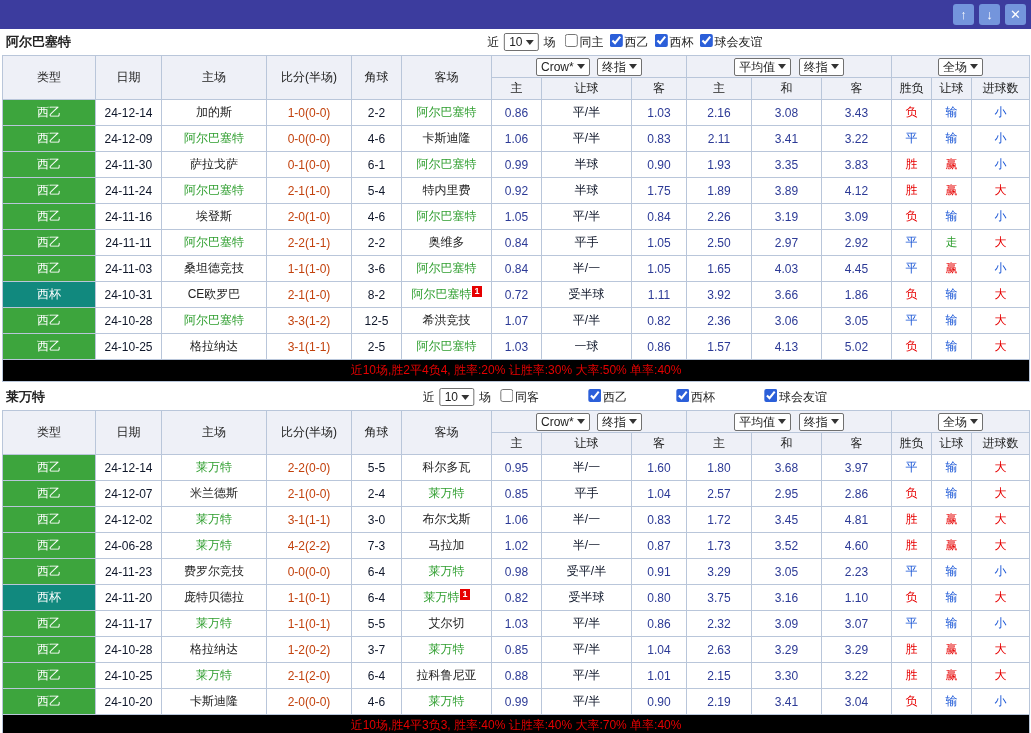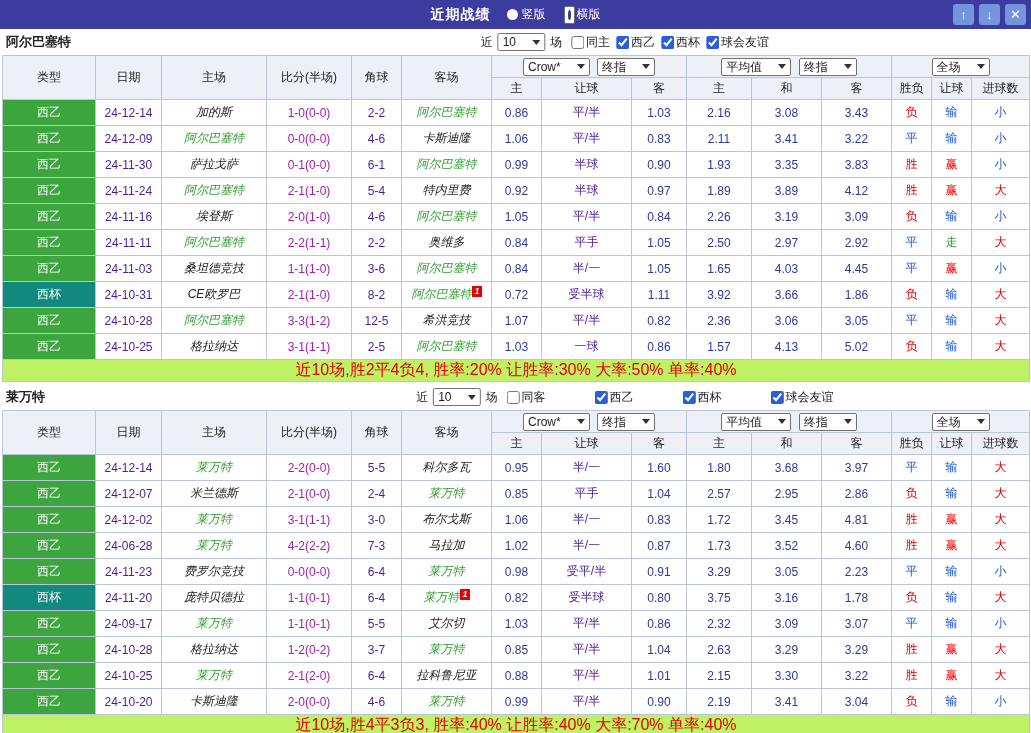--- a/index.html
+++ b/index.html
@@ -46,25 +46,25 @@
   .filterbar {
     position: relative; height: 26px; margin: 0 2px;
     display: flex; align-items: center;
   }
   .team-name { font-weight: bold; font-size: 13px; color: #222; padding-left: 4px; }
   .filter-controls {
     position: absolute; left: 60.5%; transform: translateX(-50%);
     display: flex; align-items: center; font-size: 12px; white-space: nowrap;
   }
   .filter-controls .lbl { margin: 0 3px; }
-  .cb { display: inline-flex; align-items: center; margin-left: 6px; cursor: pointer; }
+  .cb { display: inline-flex; margin-left: 6px; cursor: pointer; }
   .cb input { width: 13px; height: 13px; margin: 0 2px 0 0; accent-color: #2b5fd9; }
   
   .sel {
-    display: inline-flex; align-items: center; gap: 16px;
+    display: inline-flex; align-items: center; gap: 3px;
     border: 1px solid #707070; background: #fff; border-radius: 2px;
     padding: 1px 4px; font-size: 12px; height: 18px; line-height: 14px;
     cursor: default; color: #222; margin: 0 2px;
   }
   .arr {
     width: 0; height: 0;
     border-left: 4px solid transparent; border-right: 4px solid transparent;
     border-top: 5px solid #333;
   }
   
@@ -72,55 +72,44 @@
     border-collapse: collapse; table-layout: fixed;
     width: 1027px; margin: 0 2px;
   }
   th, td {
     border: 1px solid #b9c6da; text-align: center;
     font-size: 12px; padding: 0;
     white-space: nowrap; overflow: hidden;
   }
   thead th { background: #eef0f7; font-weight: normal; color: #222; height: 22px; }
   tbody td { height: 26px; background: #fff; }
-  tfoot td { height: 22px; color: #e60000; font-size: 16px; background: #bef264; margin-left: 25px; }
+  tfoot td { height: 22px; color: #e60000; font-size: 12px; background: #000000; margin-left: 25px; }
   .league-cell { color: #fff; }
   .lg-liga { background: #3da53d; }
   .lg-cup  { background: #11897e; }
-  .date-cell, .corner-cell, .handicap-cell { color: #4c1d95; }
-  .team-cell { color: #222; font-style: italic; }
+  .date-cell, .corner-cell, .handicap-cell { color: #0f172a; }
+  .team-cell { color: #222; }
   .team-cell.subject { color: #2e9e2e; }
-  .score-cell { color: #a21caf; }
+  .score-cell { color: #c2410c; }
   .odds-cell { color: #2c3a96; }
   .res { font-weight: normal; }
   .r-red { color: #e60000; }
   .r-blue { color: #1a56d6; }
   .r-green { color: #2e9e2e; }
   .badge {
     display: inline-block; background: #e60000; color: #fff;
     font-size: 9px; line-height: 11px; padding: 0 2px; margin-left: 1px;
     vertical-align: top; font-weight: bold;
   }
   .section2 { margin-top: 2px; }
 </style>
 </head>
 <body>
 
 <div class="topbar">
-  <div class="topbar-center">
-    <span class="topbar-title">近期战绩</span>
-    <span class="radio-opt">
-      <span class="radio"></span>
-      <span>竖版</span>
-    </span>
-    <span class="radio-opt">
-      <span class="radio sel"></span>
-      <span>横版</span>
-    </span>
-  </div>
   <div class="topbar-btns">
     <span class="tb-btn">↑</span>
     <span class="tb-btn">↓</span>
     <span class="tb-btn">✕</span>
   </div>
 </div>
 
 <div class="section">
   <div class="filterbar">
     <span class="team-name">阿尔巴塞特</span>
@@ -271,21 +260,21 @@
         </tr>
         <tr>
           <td class="league-cell lg-liga">西乙</td>
           <td class="date-cell">24-11-24</td>
           <td class="team-cell subject">阿尔巴塞特</td>
           <td class="score-cell">2-1(1-0)</td>
           <td class="corner-cell">5-4</td>
           <td class="team-cell">特内里费</td>
           <td class="odds-cell">0.92</td>
           <td class="handicap-cell">半球</td>
-          <td class="odds-cell">0.97</td>
+          <td class="odds-cell">1.75</td>
           <td class="odds-cell">1.89</td>
           <td class="odds-cell">3.89</td>
           <td class="odds-cell">4.12</td>
           <td class="res r-red">胜</td>
           <td class="res r-red">赢</td>
           <td class="res r-red">大</td>
         </tr>
         <tr>
           <td class="league-cell lg-liga">西乙</td>
           <td class="date-cell">24-11-16</td>
@@ -584,28 +573,28 @@
           <td class="date-cell">24-11-20</td>
           <td class="team-cell">庞特贝德拉</td>
           <td class="score-cell">1-1(0-1)</td>
           <td class="corner-cell">6-4</td>
           <td class="team-cell subject">莱万特<span class="badge">1</span></td>
           <td class="odds-cell">0.82</td>
           <td class="handicap-cell">受半球</td>
           <td class="odds-cell">0.80</td>
           <td class="odds-cell">3.75</td>
           <td class="odds-cell">3.16</td>
-          <td class="odds-cell">1.78</td>
+          <td class="odds-cell">1.10</td>
           <td class="res r-red">负</td>
           <td class="res r-blue">输</td>
           <td class="res r-red">大</td>
         </tr>
         <tr>
           <td class="league-cell lg-liga">西乙</td>
-          <td class="date-cell">24-09-17</td>
+          <td class="date-cell">24-11-17</td>
           <td class="team-cell subject">莱万特</td>
           <td class="score-cell">1-1(0-1)</td>
           <td class="corner-cell">5-5</td>
           <td class="team-cell">艾尔切</td>
           <td class="odds-cell">1.03</td>
           <td class="handicap-cell">平/半</td>
           <td class="odds-cell">0.86</td>
           <td class="odds-cell">2.32</td>
           <td class="odds-cell">3.09</td>
           <td class="odds-cell">3.07</td>

